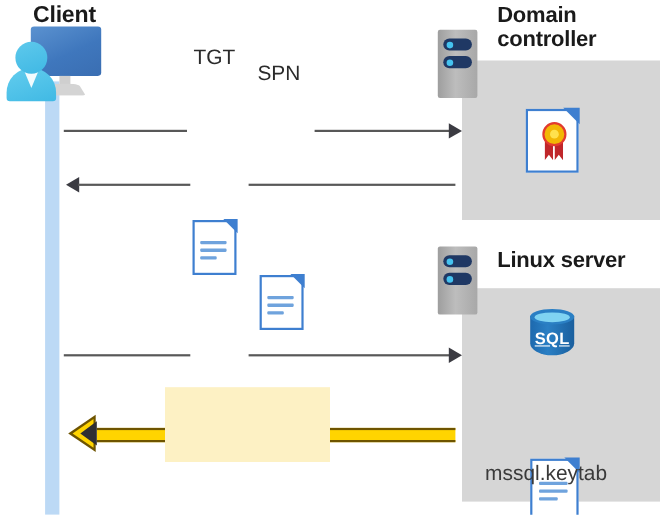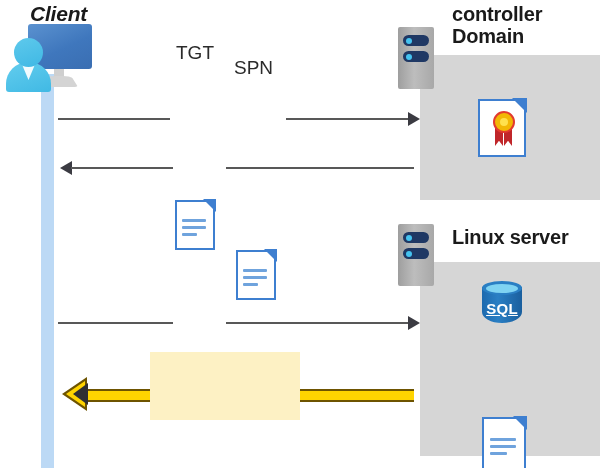--- a/index.html
+++ b/index.html
@@ -11,21 +11,21 @@
   .stage{position:absolute;inset:0;}
 
   
   .abs{position:absolute;}
 
   
   .title-bold{
     font-weight:bold;color:#1a1a1a;letter-spacing:-0.2px;
     line-height:1.12;
   }
-  .client-title{left:30px;top:2px;font-size:21px;font-style:italic;}
+  .client-title{left:30px;top:2px;font-size:21px;}
   .dc-title{left:452px;top:3px;font-size:20px;width:140px;}
   .linux-title{left:452px;top:226px;font-size:20px;width:150px;}
 
   
   .panel{background:#d6d6d6;}
   .panel-dc{left:420px;top:55px;width:180px;height:145px;}
   .panel-linux{left:420px;top:262px;width:180px;height:194px;}
 
   
   .rack{
@@ -188,22 +188,22 @@
 
   <div class="abs rack rack-dc">
     <span class="bay b1">
         <i></i>
       </span>
     <span class="bay b2">
         <i></i>
       </span>
   </div>
   <div class="abs title-bold dc-title">
+    <div>Domain</div>
     <div>controller</div>
-    <div>Domain</div>
   </div>
 
   <div class="abs doc" style="left:478px;top:99px;width:48px;height:58px;">
     <div class="sheet"></div>
     <div class="fold" style="border-width:0 15px 15px 0;"></div>
     <div class="rosette">
       <span class="tail l"></span>
       <span class="tail r"></span>
       <span class="disc">
           <i></i>
@@ -229,20 +229,21 @@
     <div class="txt">SQL</div>
   </div>
 
   <div class="abs doc" style="left:482px;top:359px;width:44px;height:54px;">
     <div class="sheet"></div>
     <div class="fold" style="border-width:0 14px 14px 0;"></div>
     <div class="line" style="left:8px;top:21px;width:26px;"></div>
     <div class="line" style="left:8px;top:28px;width:26px;"></div>
     <div class="line" style="left:8px;top:35px;width:17px;"></div>
   </div>
+  <div class="abs filelabel" style="left:441px;top:420px;">mssql.keytab</div>
 
   <div class="abs gline" style="left:58px;top:118px;width:112px;"></div>
   <div class="abs gline" style="left:286px;top:118px;width:125px;"></div>
   <div class="abs arrowhead ah-right" style="left:408px;top:112px;"></div>
 
   <div class="abs doclabel" style="left:176px;top:42px;">TGT</div>
   <div class="abs doclabel" style="left:234px;top:57px;">SPN</div>
 
   <div class="abs doc" style="left:175px;top:88px;width:40px;height:50px;">
     <div class="sheet"></div>

